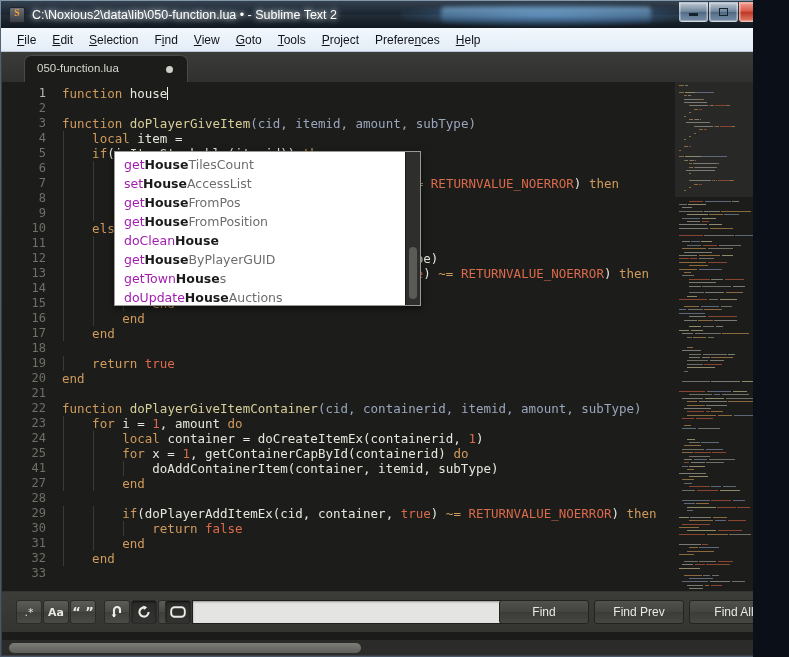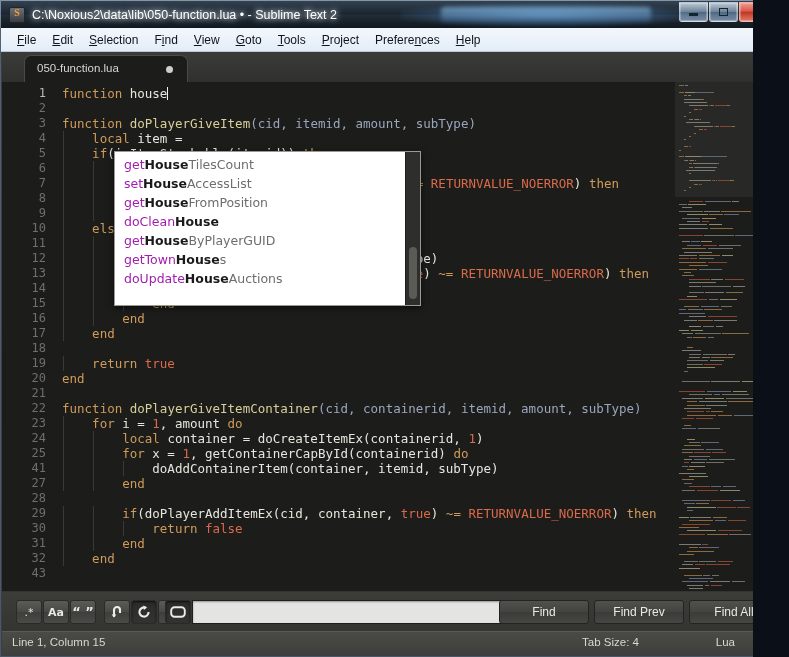--- a/index.html
+++ b/index.html
@@ -375,21 +375,21 @@
           <div class="ln" style="top: 334px;">23</div>
           <div class="ln" style="top: 349px;">24</div>
           <div class="ln" style="top: 364px;">25</div>
           <div class="ln" style="top: 379px;">41</div>
           <div class="ln" style="top: 394px;">27</div>
           <div class="ln" style="top: 409px;">28</div>
           <div class="ln" style="top: 424px;">29</div>
           <div class="ln" style="top: 439px;">30</div>
           <div class="ln" style="top: 454px;">31</div>
           <div class="ln" style="top: 469px;">32</div>
-          <div class="ln" style="top: 484px;">43</div>
+          <div class="ln" style="top: 484px;">33</div>
         </div>
       <div class="indent-guides" id="guides">
           <div class="ig" style="left: 8.5px; top: 49px; height: 15px;"></div>
           <div class="ig" style="left: 8.5px; top: 64px; height: 15px;"></div>
           <div class="ig" style="left: 8.5px; top: 79px; height: 15px;"></div>
           <div class="ig" style="left: 38.62px; top: 79px; height: 15px;"></div>
           <div class="ig" style="left: 8.5px; top: 94px; height: 15px;"></div>
           <div class="ig" style="left: 38.62px; top: 94px; height: 15px;"></div>
           <div class="ig" style="left: 8.5px; top: 109px; height: 15px;"></div>
           <div class="ig" style="left: 38.62px; top: 109px; height: 15px;"></div>
@@ -434,20 +434,21 @@
           <div class="ig" style="left: 8.5px; top: 454px; height: 15px;"></div>
           <div class="ig" style="left: 38.62px; top: 454px; height: 15px;"></div>
           <div class="ig" style="left: 8.5px; top: 469px; height: 15px;"></div>
         </div>
       <div class="code" id="code"><div class="line" style="top: 4px;"><span class="k">function</span><span class="pun"> </span><span class="id">house</span><span class="caret"></span></div><div class="line" style="top: 19px;"></div><div class="line" style="top: 34px;"><span class="k">function</span><span class="pun"> </span><span class="fn">doPlayerGiveItem</span><span class="par">(cid, itemid, amount, subType)</span></div><div class="line" style="top: 49px;"><span class="pun">    </span><span class="k">local</span><span class="id"> item = </span></div><div class="line" style="top: 64px;"><span class="pun">    </span><span class="k">if</span><span class="id">(isItemStackable(itemid)) </span><span class="k">then</span></div><div class="line" style="top: 79px;"><span class="id">        item = doCreateItemEx(itemid, amount)</span></div><div class="line" style="top: 94px;"><span class="pun">        </span><span class="k">if</span><span class="id">(doPlayerAddItemEx(cid, item, </span><span class="con">true</span><span class="id">) </span><span class="op">~=</span><span class="id"> </span><span class="con">RETURNVALUE_NOERROR</span><span class="id">) </span><span class="k">then</span></div><div class="line" style="top: 109px;"><span class="pun">            </span><span class="k">return</span><span class="id"> </span><span class="con">false</span></div><div class="line" style="top: 124px;"><span class="pun">        </span><span class="k">end</span></div><div class="line" style="top: 139px;"><span class="pun">    </span><span class="k">else</span></div><div class="line" style="top: 154px;"><span class="pun">        </span><span class="k">for</span><span class="id"> i = </span><span class="num">1</span><span class="id">, amount </span><span class="k">do</span></div><div class="line" style="top: 169px;"><span class="id">            item = doCreateItemEx(itemid, subType)</span></div><div class="line" style="top: 184px;"><span class="pun">            </span><span class="k">if</span><span class="id">(doPlayerAddItemEx(cid, item, </span><span class="con">true</span><span class="id">) </span><span class="op">~=</span><span class="id"> </span><span class="con">RETURNVALUE_NOERROR</span><span class="id">) </span><span class="k">then</span></div><div class="line" style="top: 199px;"><span class="pun">                </span><span class="k">return</span><span class="id"> </span><span class="con">false</span></div><div class="line" style="top: 214px;"><span class="pun">            </span><span class="k">end</span></div><div class="line" style="top: 229px;"><span class="pun">        </span><span class="k">end</span></div><div class="line" style="top: 244px;"><span class="pun">    </span><span class="k">end</span></div><div class="line" style="top: 259px;"></div><div class="line" style="top: 274px;"><span class="pun">    </span><span class="k">return</span><span class="id"> </span><span class="con">true</span></div><div class="line" style="top: 289px;"><span class="k">end</span></div><div class="line" style="top: 304px;"></div><div class="line" style="top: 319px;"><span class="k">function</span><span class="pun"> </span><span class="fn">doPlayerGiveItemContainer</span><span class="par">(cid, containerid, itemid, amount, subType)</span></div><div class="line" style="top: 334px;"><span class="pun">    </span><span class="k">for</span><span class="id"> i = </span><span class="num">1</span><span class="id">, amount </span><span class="k">do</span></div><div class="line" style="top: 349px;"><span class="pun">        </span><span class="k">local</span><span class="id"> container = doCreateItemEx(containerid, </span><span class="num">1</span><span class="id">)</span></div><div class="line" style="top: 364px;"><span class="pun">        </span><span class="k">for</span><span class="id"> x = </span><span class="num">1</span><span class="id">, getContainerCapById(containerid) </span><span class="k">do</span></div><div class="line" style="top: 379px;"><span class="id">            doAddContainerItem(container, itemid, subType)</span></div><div class="line" style="top: 394px;"><span class="pun">        </span><span class="k">end</span></div><div class="line" style="top: 409px;"></div><div class="line" style="top: 424px;"><span class="pun">        </span><span class="k">if</span><span class="id">(doPlayerAddItemEx(cid, container, </span><span class="con">true</span><span class="id">) </span><span class="op">~=</span><span class="id"> </span><span class="con">RETURNVALUE_NOERROR</span><span class="id">) </span><span class="k">then</span></div><div class="line" style="top: 439px;"><span class="pun">            </span><span class="k">return</span><span class="id"> </span><span class="con">false</span></div><div class="line" style="top: 454px;"><span class="pun">        </span><span class="k">end</span></div><div class="line" style="top: 469px;"><span class="pun">    </span><span class="k">end</span></div><div class="line" style="top: 484px;"></div></div>
 
       <div class="ac">
         <div class="ac-list" id="aclist">
             <div class="ac-item"><span class="pre">get</span><b>House</b><span>TilesCount</span></div>
             <div class="ac-item"><span class="pre">set</span><b>House</b><span>AccessList</span></div>
+            <div class="ac-item"><span class="pre">get</span><b>House</b><span>FromPos</span></div>
             <div class="ac-item"><span class="pre">get</span><b>House</b><span>FromPosition</span></div>
             <div class="ac-item"><span class="pre">doClean</span><b>House</b><span></span></div>
             <div class="ac-item"><span class="pre">get</span><b>House</b><span>ByPlayerGUID</span></div>
             <div class="ac-item"><span class="pre">getTown</span><b>House</b><span>s</span></div>
             <div class="ac-item"><span class="pre">doUpdate</span><b>House</b><span>Auctions</span></div>
           </div>
         <div class="ac-sb">
           <div class="ac-sb-thumb"></div>
         </div>
       </div>
@@ -788,21 +789,16 @@
         </div>
       </div>
       <input class="find-input" type="text" value="" style="">
       <div class="find-actions">
         <div class="abtn">Find</div>
         <div class="abtn">Find Prev</div>
         <div class="abtn">Find All</div>
       </div>
     </div>
 
-    <div class="statusbar">
-      <div class="sb-left">Line 1, Column 15</div>
-      <div class="sb-tab">Tab Size: 4</div>
-      <div class="sb-lang">Lua</div>
-    </div>
   </div>
 
   <div class="wframe"></div>
 </div>
 
 </body></html>

